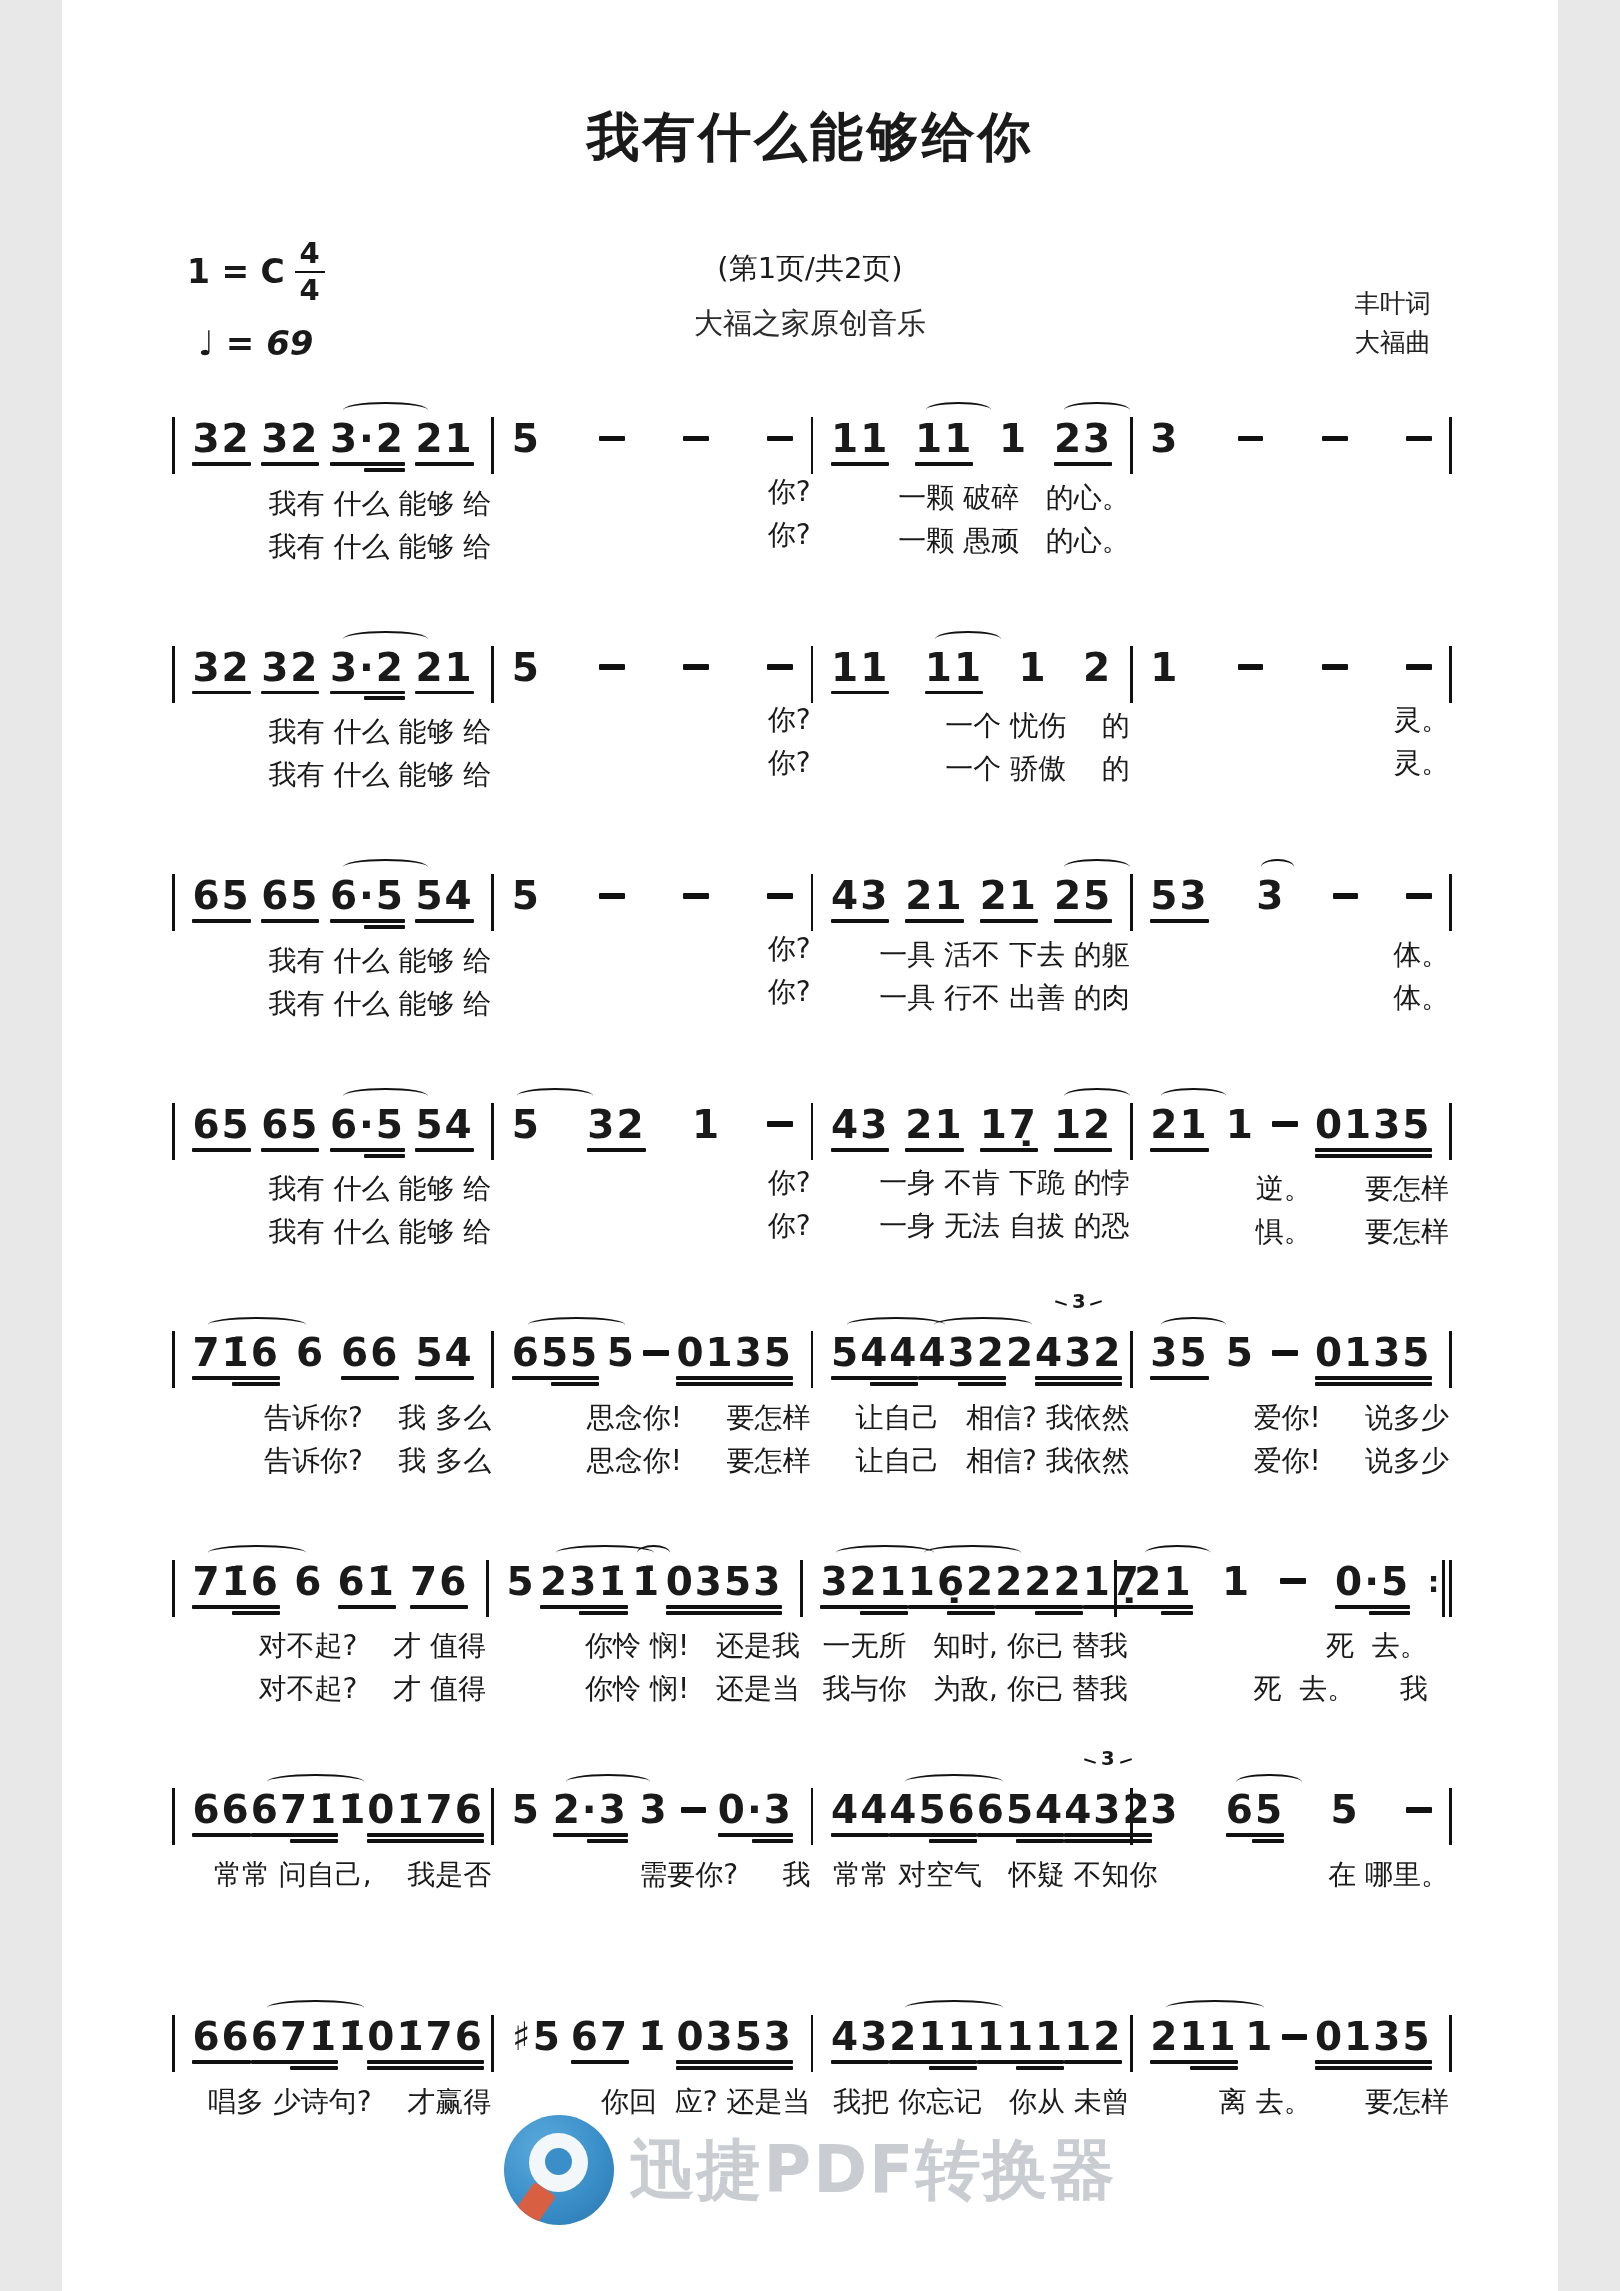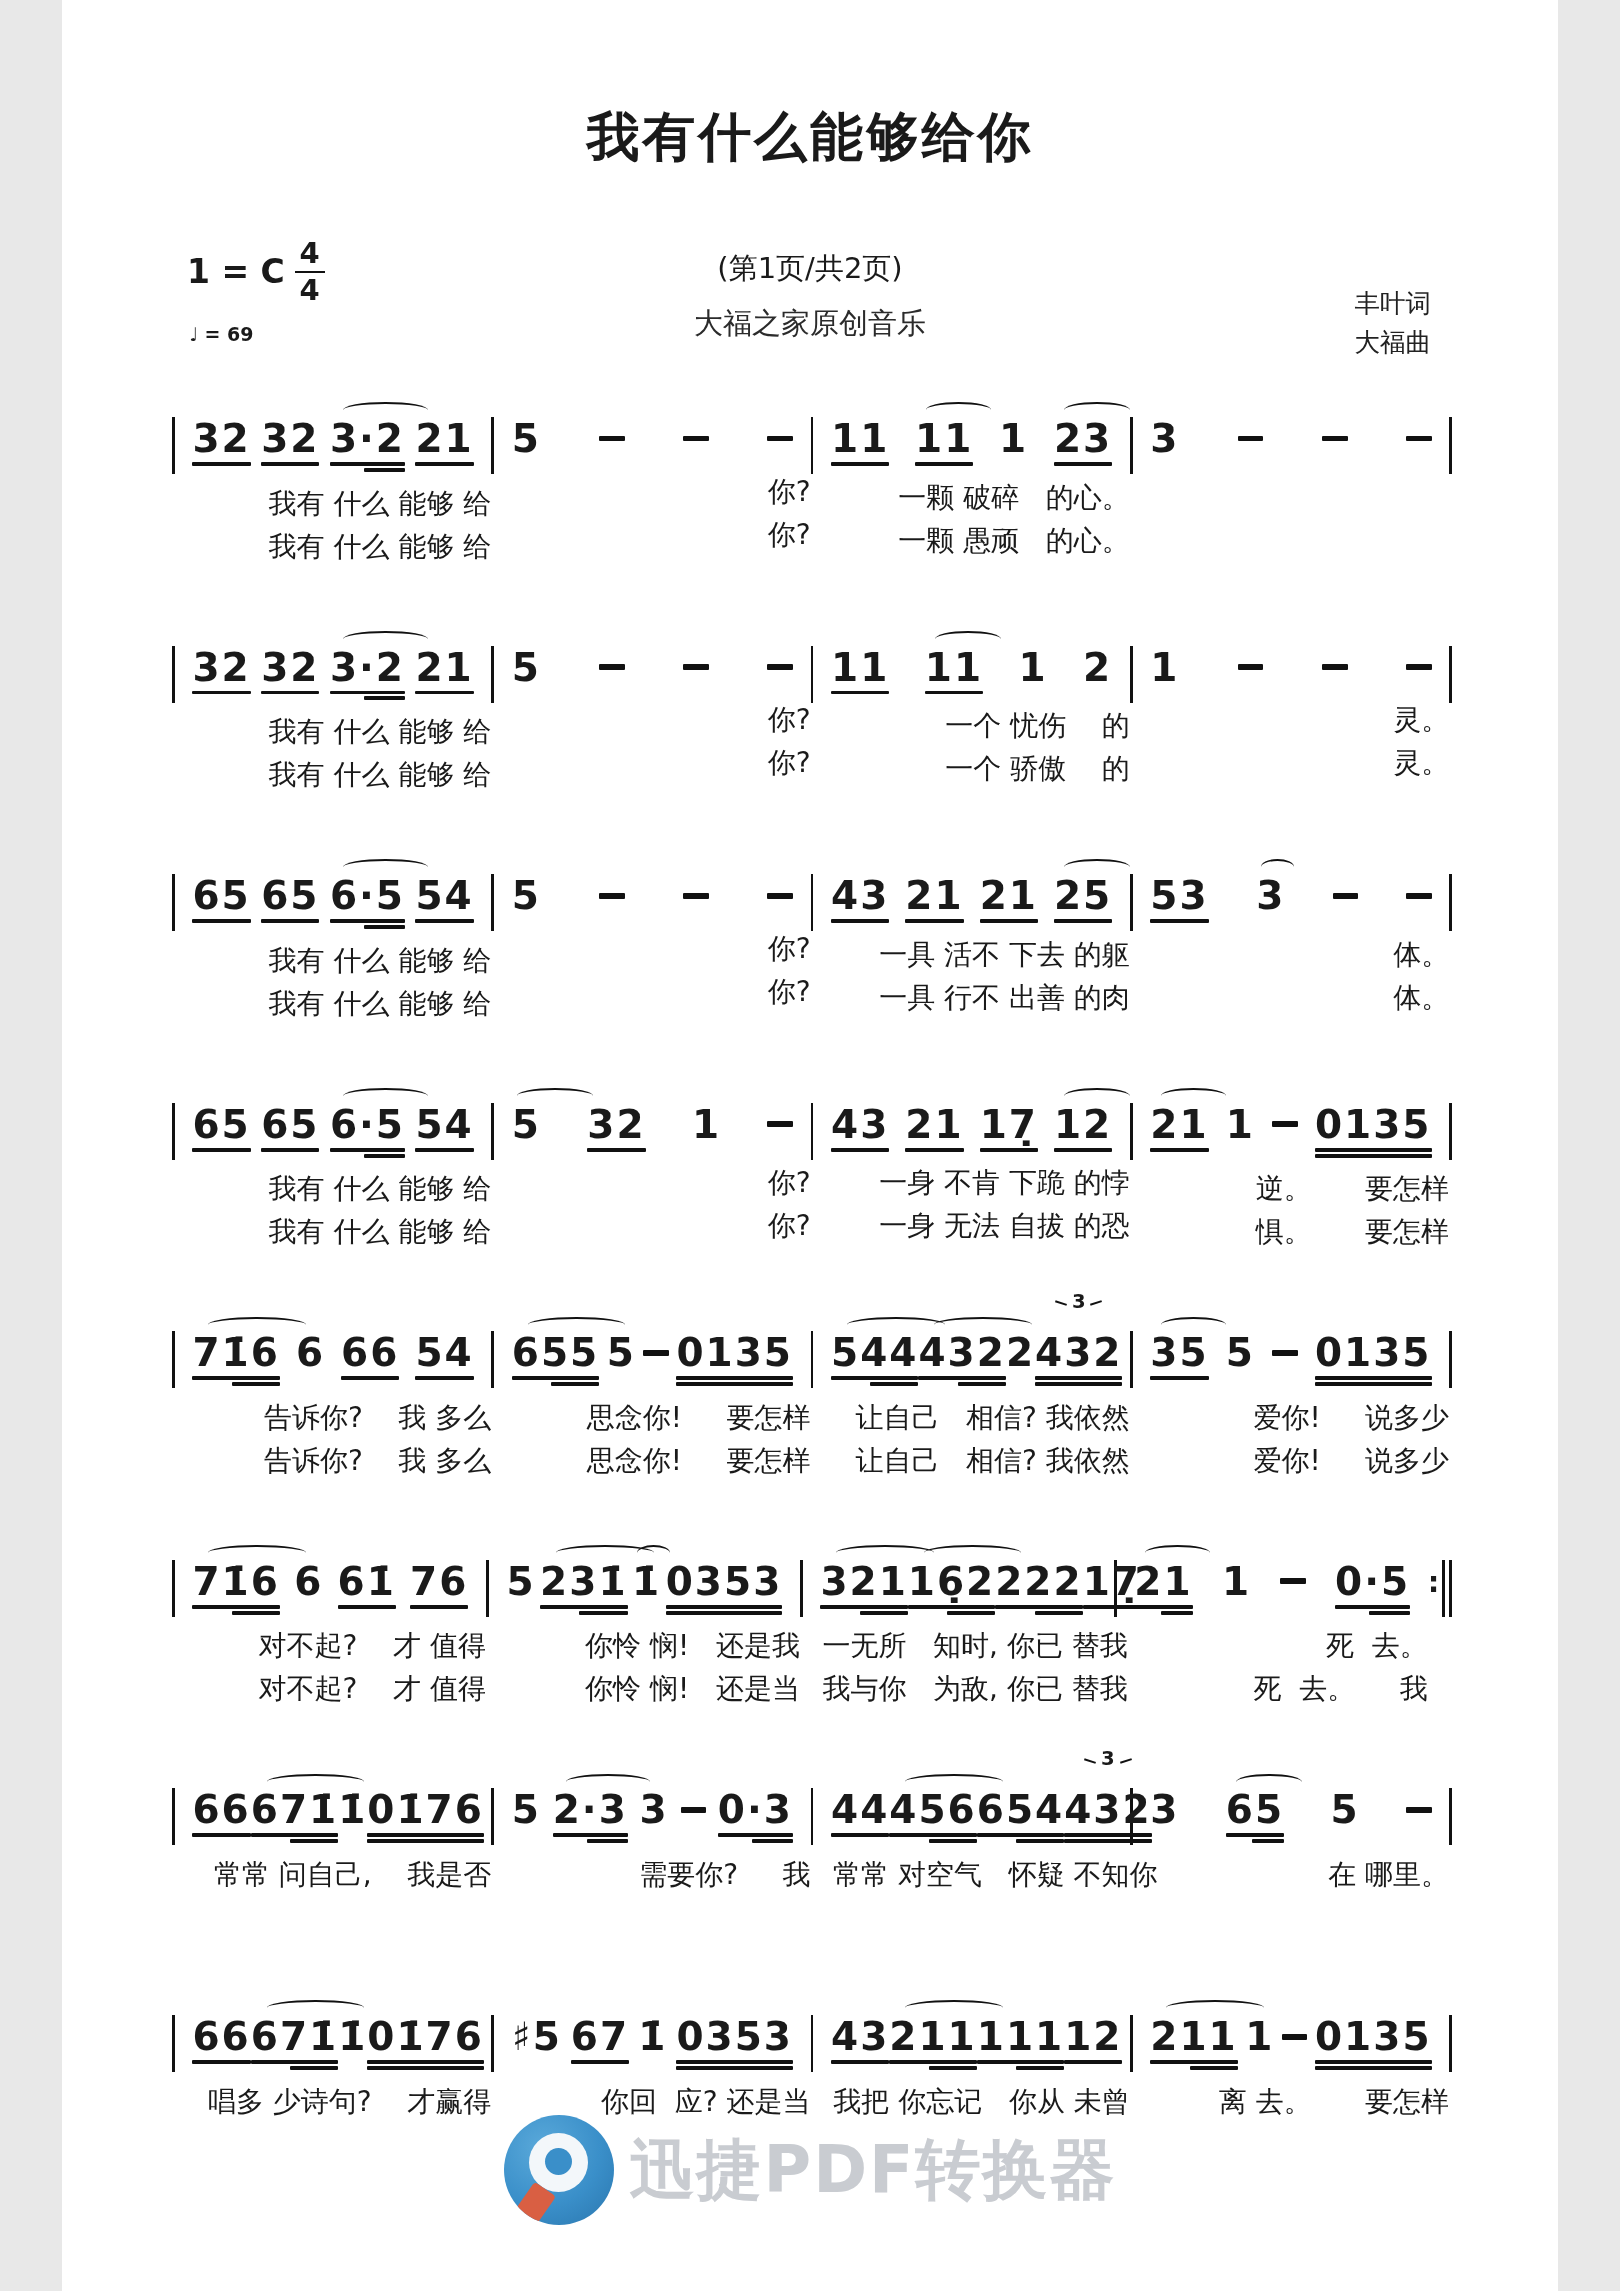--- a/index.html
+++ b/index.html
@@ -10,21 +10,21 @@
   .title{position:absolute;top:102px;left:0;right:0;text-align:center;
          font-size:53px;font-weight:700;letter-spacing:2.9px;}
   .page-info{position:absolute;top:249px;left:0;right:0;text-align:center;font-size:29px;}
   .subtitle{position:absolute;top:304px;left:0;right:0;text-align:center;font-size:29px;color:#2b2b2b;}
   .keybox{position:absolute;top:239px;left:125px;display:flex;align-items:center;
           font-size:33px;font-weight:600;}
   .ts{display:inline-flex;flex-direction:column;align-items:center;font-weight:700;
       font-size:29px;line-height:29px;margin-left:9.8px;}
   .ts .num{border-bottom:2.9px solid #111;padding:0 4.9px 2.9px;}
   .ts .den{padding-top:2.9px;}
-  .tempo{position:absolute;top:323px;left:127px;font-size:19px;font-weight:600;}
+  .tempo{position:absolute;top:323px;left:136px;font-size:34px;font-weight:600;font-style:italic;}
   .credits{position:absolute;top:284px;right:127px;text-align:right;font-size:25.5px;line-height:39px;color:#222;}
 
   
   .score{position:absolute;top:384px;left:110px;right:106px;}
   .system{margin-bottom:45px;}
   .system.single{margin-bottom:86px;}
   .srow{display:flex;align-items:flex-start;}
   .bar{flex:0 0 2.9px;width:2.9px;height:57px;background:#111;margin-top:33px;}
   .bar.gap{margin-left:3.9px;}
   .rdots{margin-top:41px;font-size:29px;font-weight:700;line-height:1;margin:41px 2.9px 0 0;}

